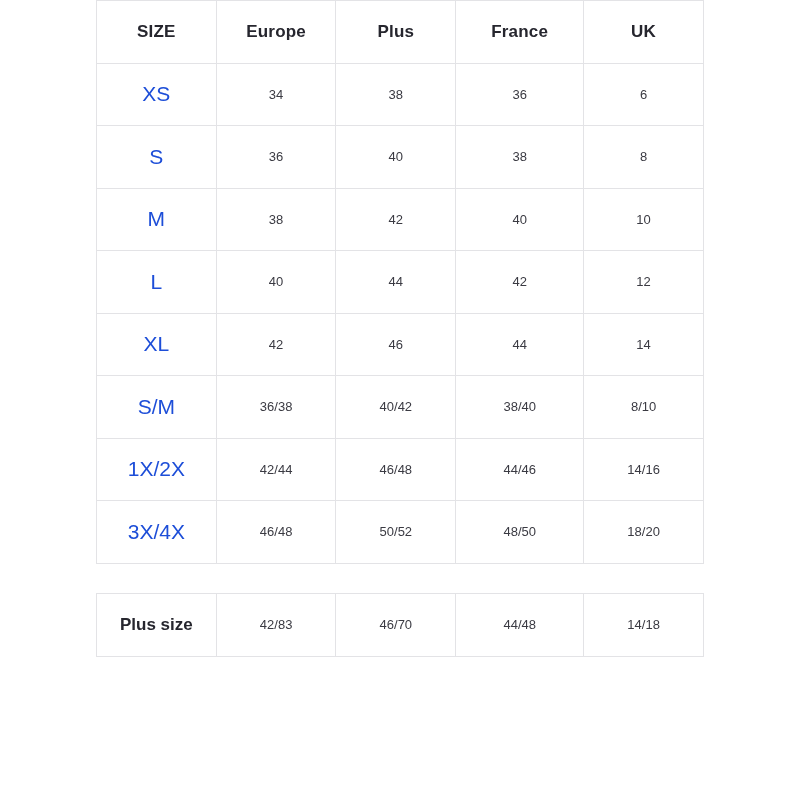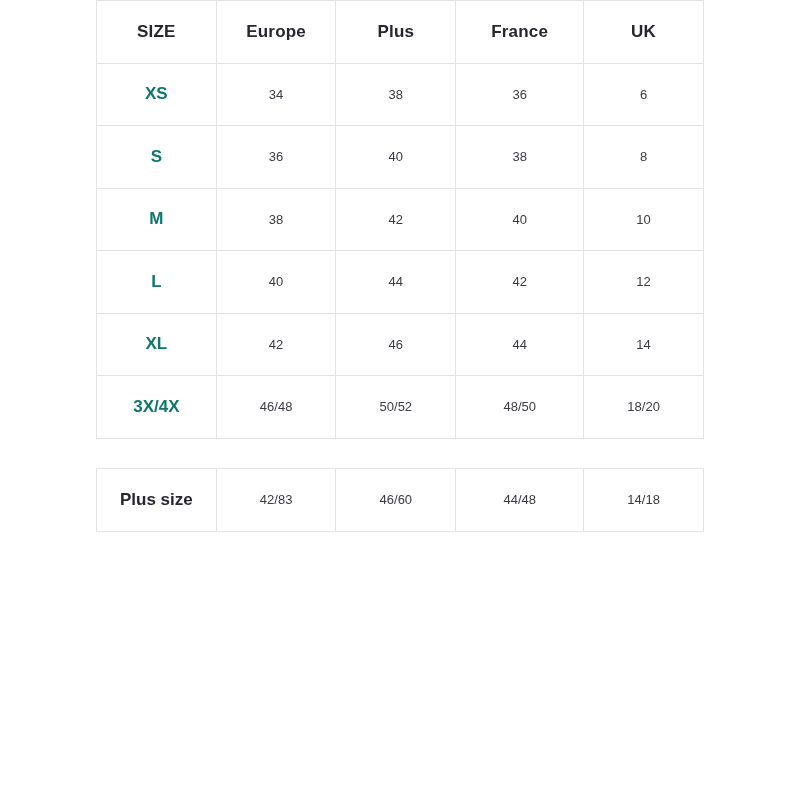--- a/index.html
+++ b/index.html
@@ -44,23 +44,23 @@
   .col-uk     { width: 116px; }
 
   .main-table tr { height: 62.5px; }
   .main-table thead th {
     font-weight: bold;
     font-size: 17px;
     color: #26262e;
     letter-spacing: 0.2px;
   }
   .main-table tbody td.row-label {
-    font-weight: bold;
-    color: #0f766e;
-    font-size: 17px;
+    font-weight: normal;
+    color: #1d4ed8;
+    font-size: 21px;
   }
   .spacer {
     height: 29px;
   }
   .second-table tr { height: 63px; }
   .second-table td.row-label {
     font-weight: bold;
     color: #26262e;
     font-size: 17px;
   }
@@ -117,20 +117,34 @@
         <td>12</td>
       </tr>
       <tr>
         <td class="row-label">XL</td>
         <td>42</td>
         <td>46</td>
         <td>44</td>
         <td>14</td>
       </tr>
       <tr>
+        <td class="row-label">S/M</td>
+        <td>36/38</td>
+        <td>40/42</td>
+        <td>38/40</td>
+        <td>8/10</td>
+      </tr>
+      <tr>
+        <td class="row-label">1X/2X</td>
+        <td>42/44</td>
+        <td>46/48</td>
+        <td>44/46</td>
+        <td>14/16</td>
+      </tr>
+      <tr>
         <td class="row-label">3X/4X</td>
         <td>46/48</td>
         <td>50/52</td>
         <td>48/50</td>
         <td>18/20</td>
       </tr>
     </tbody>
   </table>
 
   <div class="spacer"></div>
@@ -140,20 +154,20 @@
       <col class="col-size">
         <col class="col-europe">
         <col class="col-italy">
         <col class="col-france">
         <col class="col-uk">
     </colgroup>
     <tbody>
       <tr>
         <td class="row-label">Plus size</td>
         <td>42/83</td>
-        <td>46/60</td>
+        <td>46/70</td>
         <td>44/48</td>
         <td>14/18</td>
       </tr>
     </tbody>
   </table>
 
 </div>
 
 </body></html>

